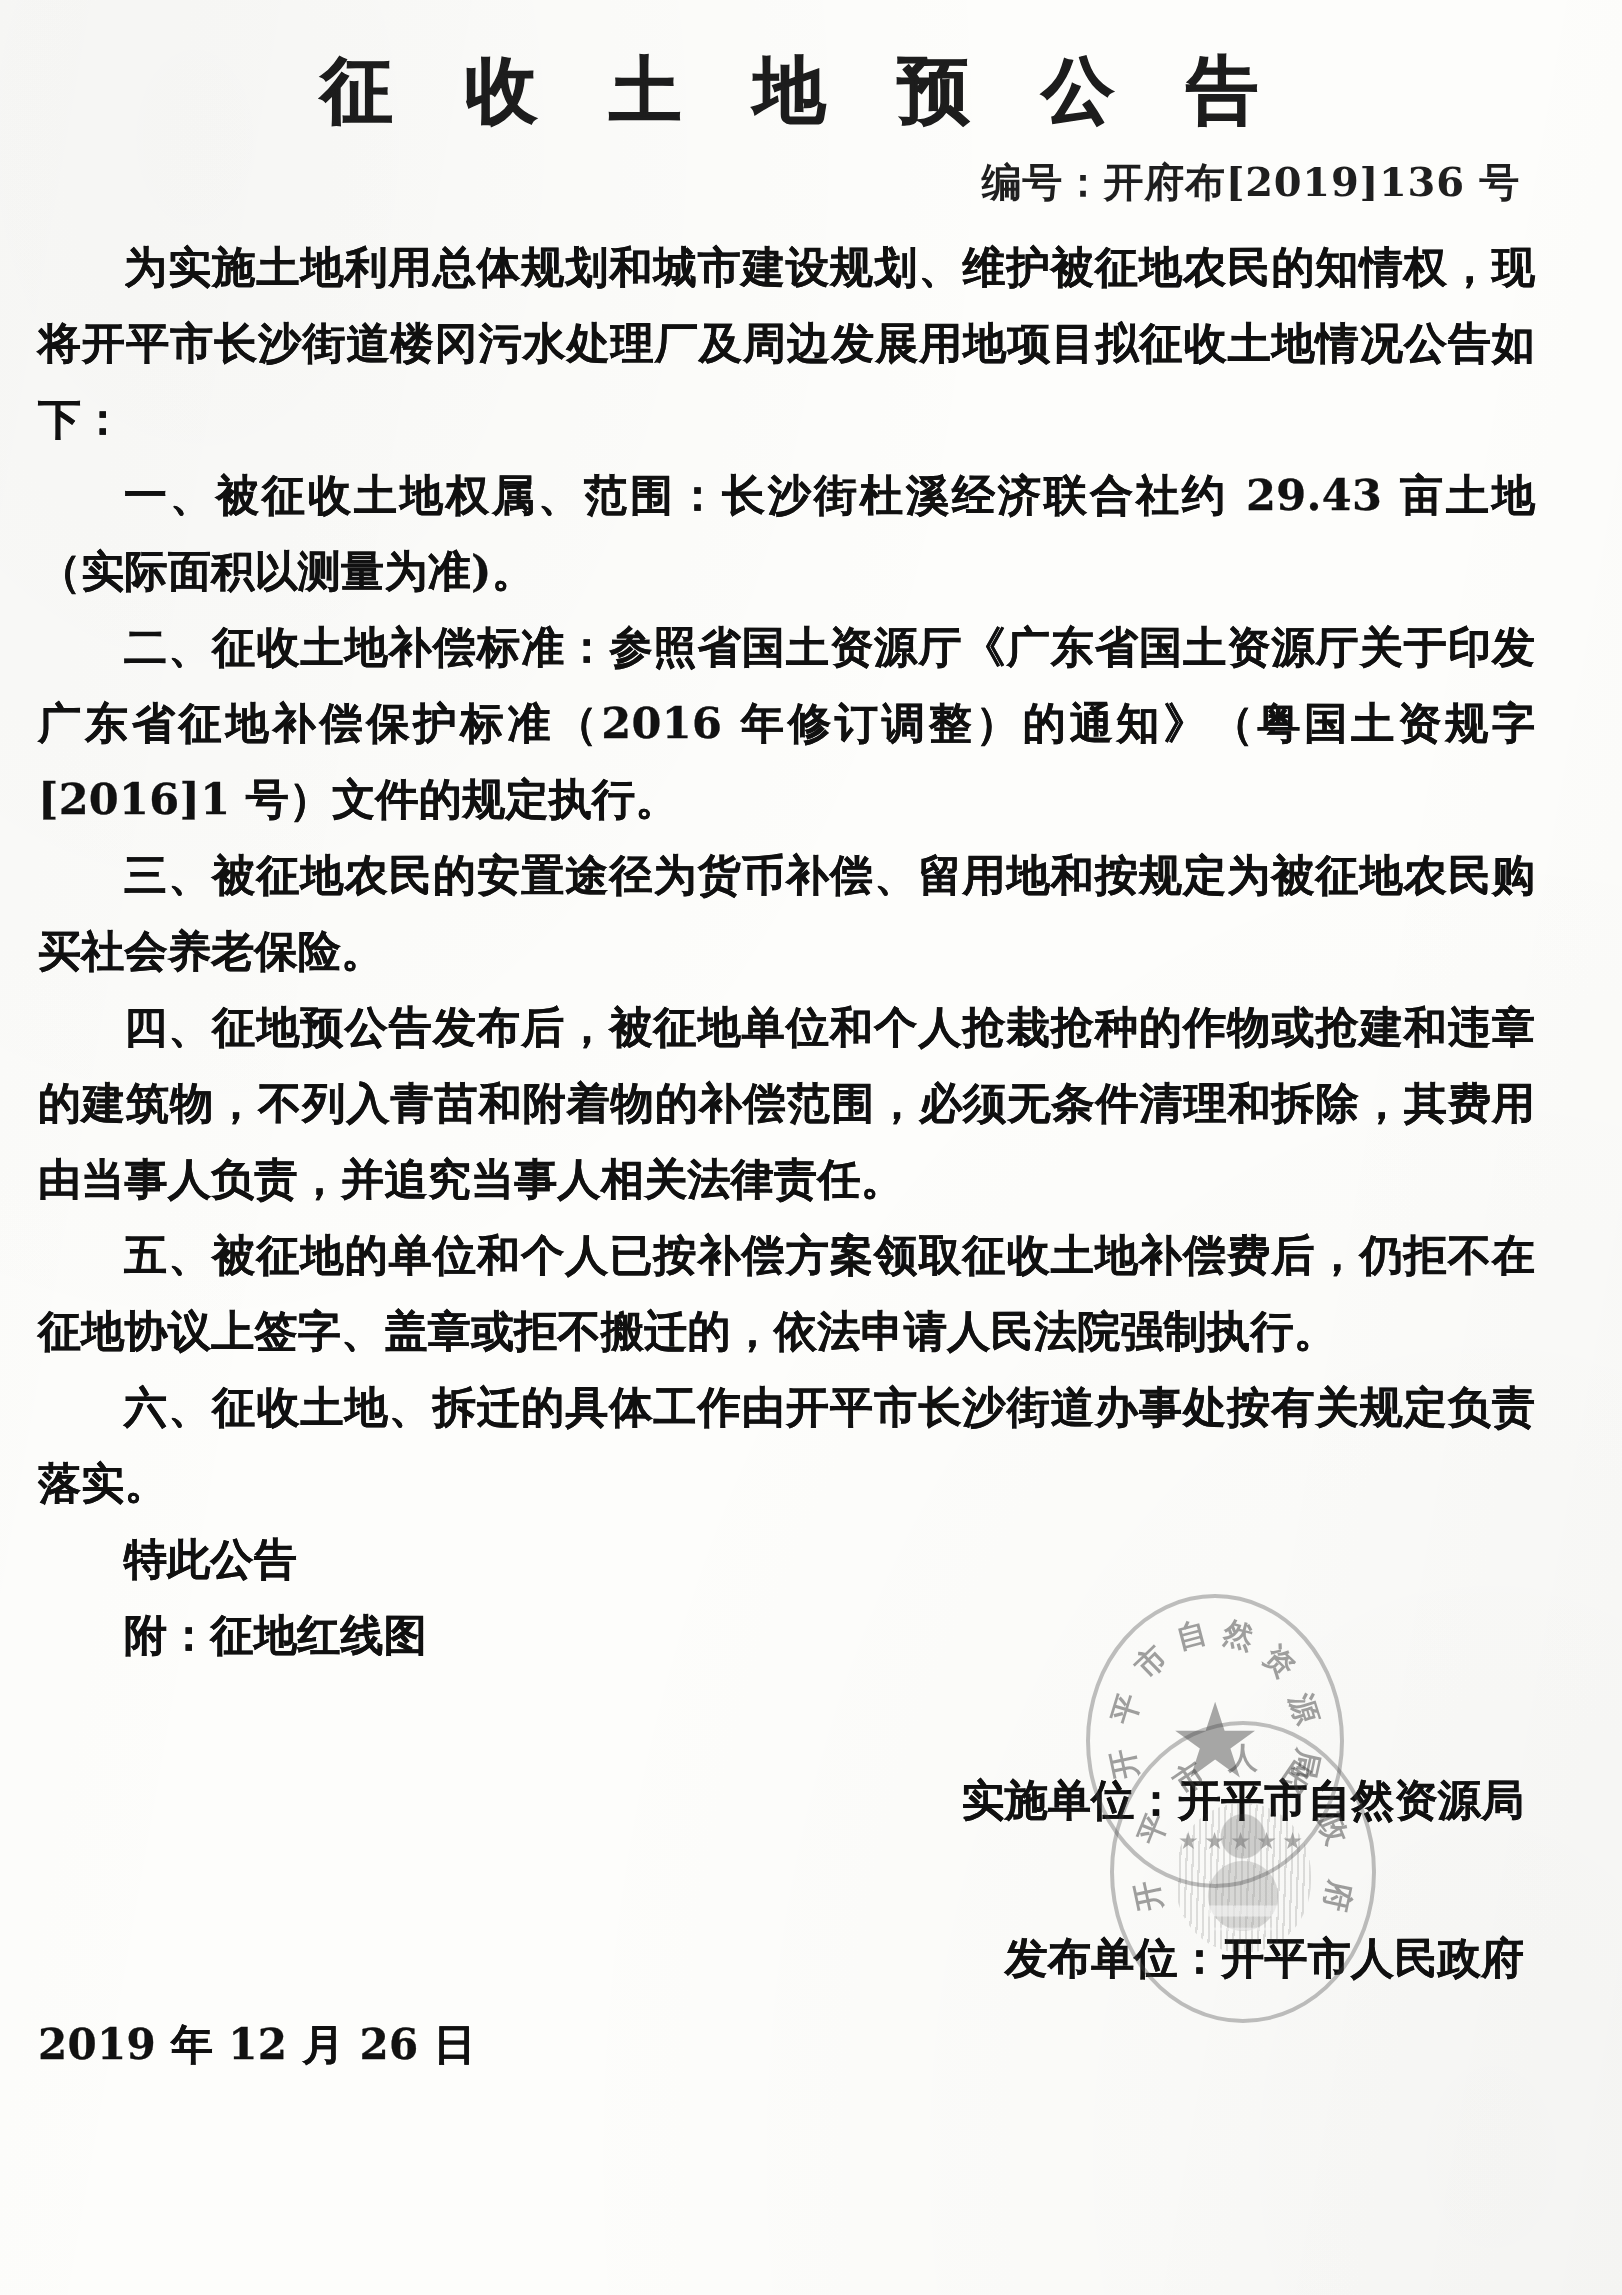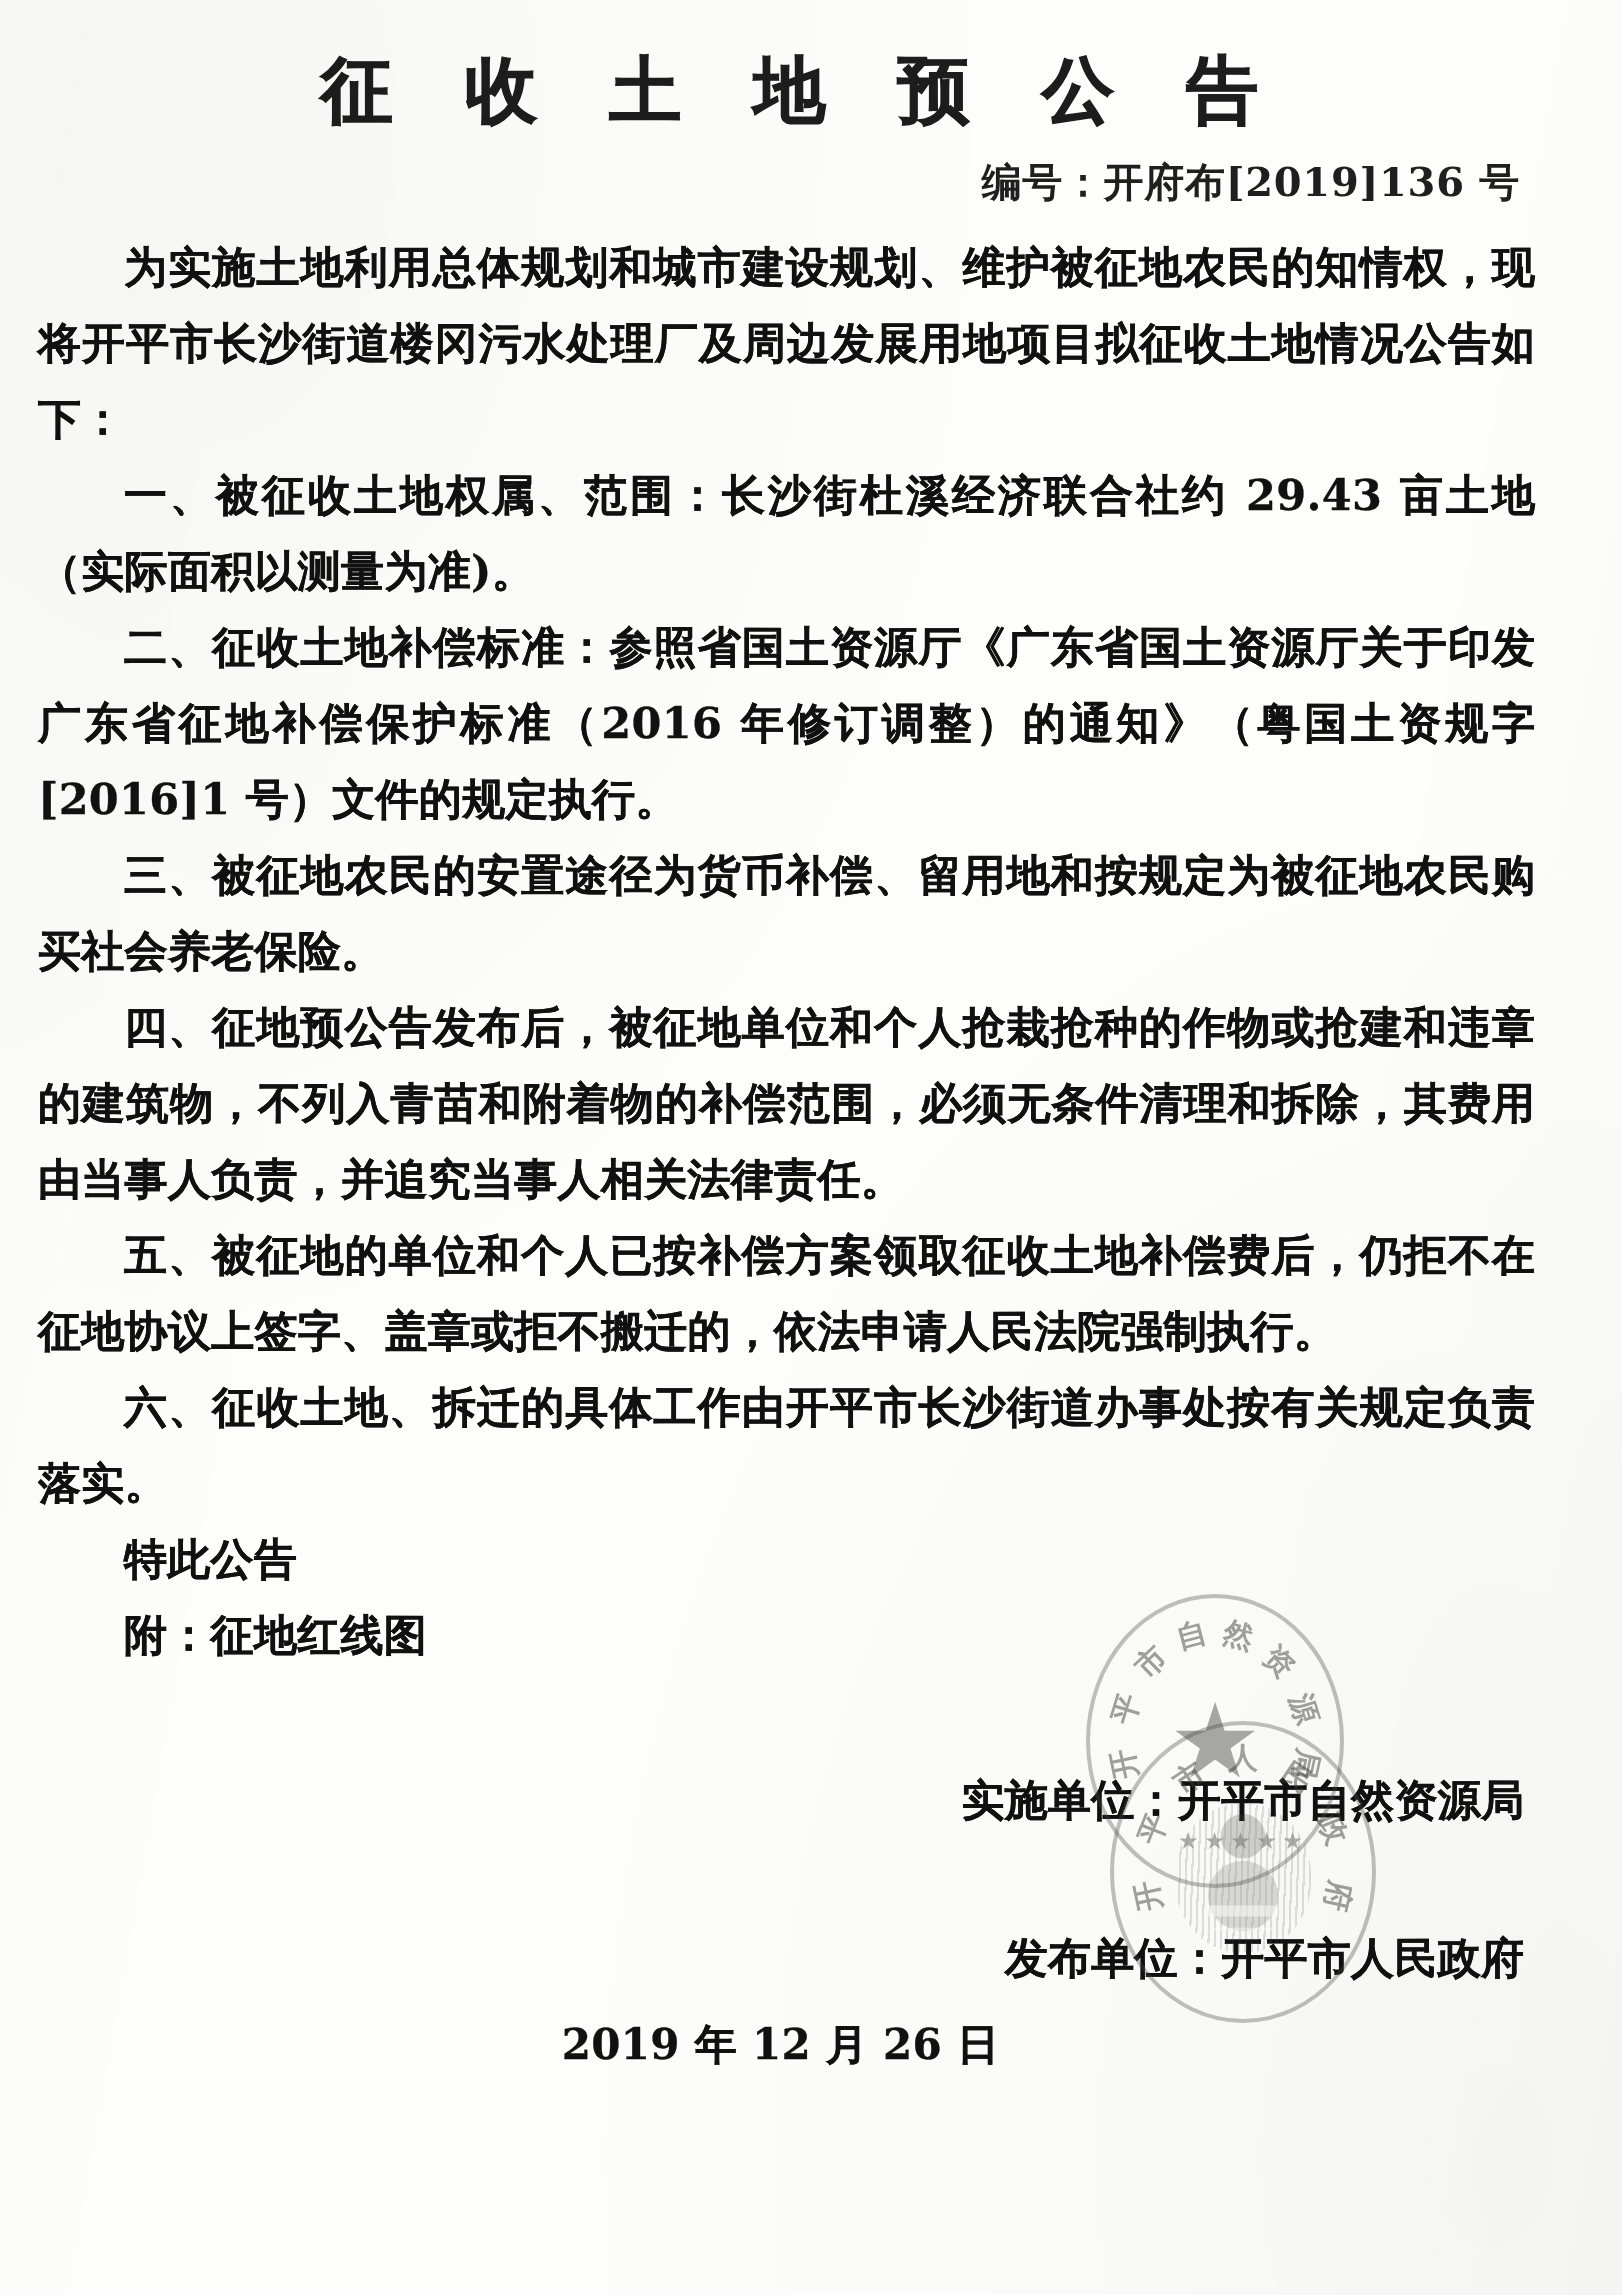--- a/index.html
+++ b/index.html
@@ -204,21 +204,21 @@
     font-weight: bold;
     font-size: 30px;
     line-height: 1;
     color: rgba(62,62,62,0.78);
     transform-origin: 0 0;
   }
 
   
   .date-row {
     position: relative;
-    text-align: center;
+    text-align: left;
     padding-right: 18px;
     font-size: 42px;
     font-weight: bold;
     color: #111111;
     line-height: 76px;
     letter-spacing: 0.3px;
     white-space: nowrap;
     z-index: 5;
     -webkit-text-stroke: 0.3px #111111;
   }

